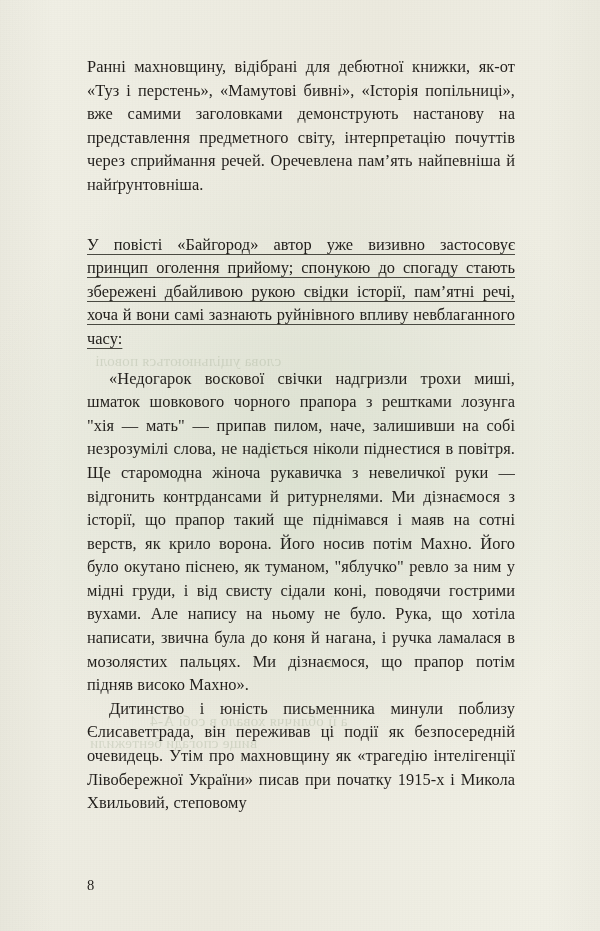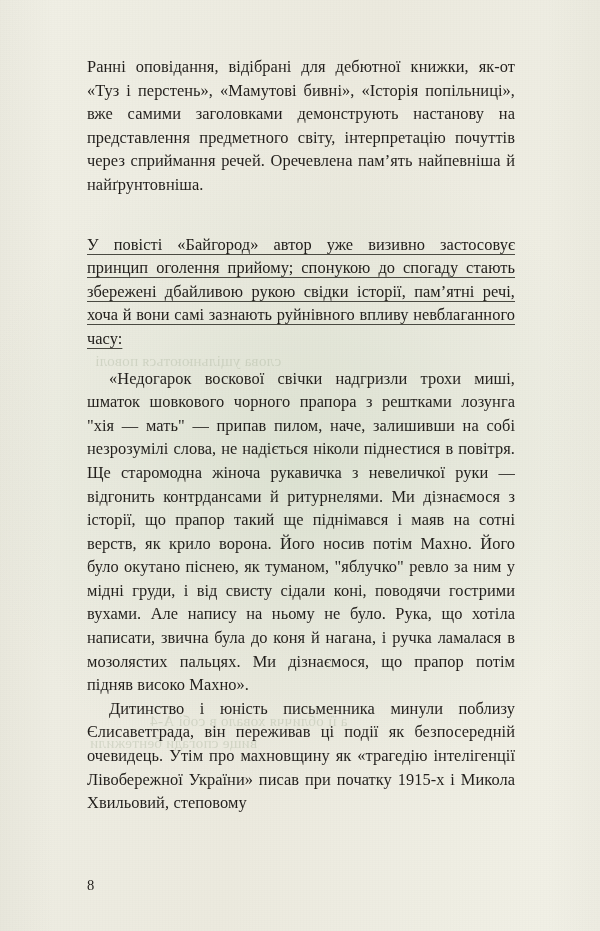--- a/index.html
+++ b/index.html
@@ -109,21 +109,21 @@
 
   <div id="grain"></div>
   <div id="edge-shade"></div>
 
   <div class="ghost" style="left:95px; top:352px;">слова ущільнюються поволі</div>
   <div class="ghost" style="left:150px; top:712px;">а її обличчя ховало в собі А-4</div>
   <div class="ghost" style="left:90px; top:734px;">вище спогади бентежили</div>
 
   <div id="textblock">
 
-    <p class="para" id="para-1">Ранні оповідання, відібрані для дебютної книжки, як-от «Туз і перстень», «Мамутові бивні», «Історія попільниці», вже самими заголовками демонструють настанову на представлення предметного світу, інтерпретацію почуттів через сприймання речей. Оречевлена пам’ять найпевніша й найґрунтовніша.</p>
+    <p class="para" id="para-1">Ранні махновщину, відібрані для дебютної книжки, як-от «Туз і перстень», «Мамутові бивні», «Історія попільниці», вже самими заголовками демонструють настанову на представлення предметного світу, інтерпретацію почуттів через сприймання речей. Оречевлена пам’ять найпевніша й найґрунтовніша.</p>
 
     <p class="para" id="para-2-underlined">У повісті «Байгород» автор уже визивно застосовує принцип оголення прийому; спонукою до спогаду стають збережені дбайливою рукою свідки історії, пам’ятні речі, хоча й вони самі зазнають руйнівного впливу невблаганного часу:</p>
 
     <p class="para indent" id="para-3-quote"><span>«Недогарок воскової свічки надгризли трохи миші, шматок шовкового чорного прапора з рештками лозунга </span><span>"хія — мать"</span><span> — припав пилом, наче, залишивши на собі незрозумілі слова, не надіється ніколи піднестися в повітря. Ще старомодна жіноча рукавичка з невеличкої руки — відгонить контрдансами й ритурнелями. Ми дізнаємося з історії, що прапор такий ще піднімався і маяв на сотні верств, як крило ворона. Його носив потім Махно. Його було окутано піснею, як туманом, </span><span>"яблучко"</span><span> ревло за ним у мідні груди, і від свисту сідали коні, поводячи гострими вухами. Але напису на ньому не було. Рука, що хотіла написати, звична була до коня й нагана, і ручка ламалася в мозолястих пальцях. Ми дізнаємося, що прапор потім підняв високо Махно».</span></p>
 
     <p class="para indent" id="para-4">Дитинство і юність письменника минули поблизу Єлисаветграда, він переживав ці події як безпосередній очевидець. Утім про махновщину як «трагедію інтелігенції Лівобережної України» писав при початку 1915-х і Микола Хвильовий, степовому</p>
 
   </div>
 
   <div id="page-number">8</div>

